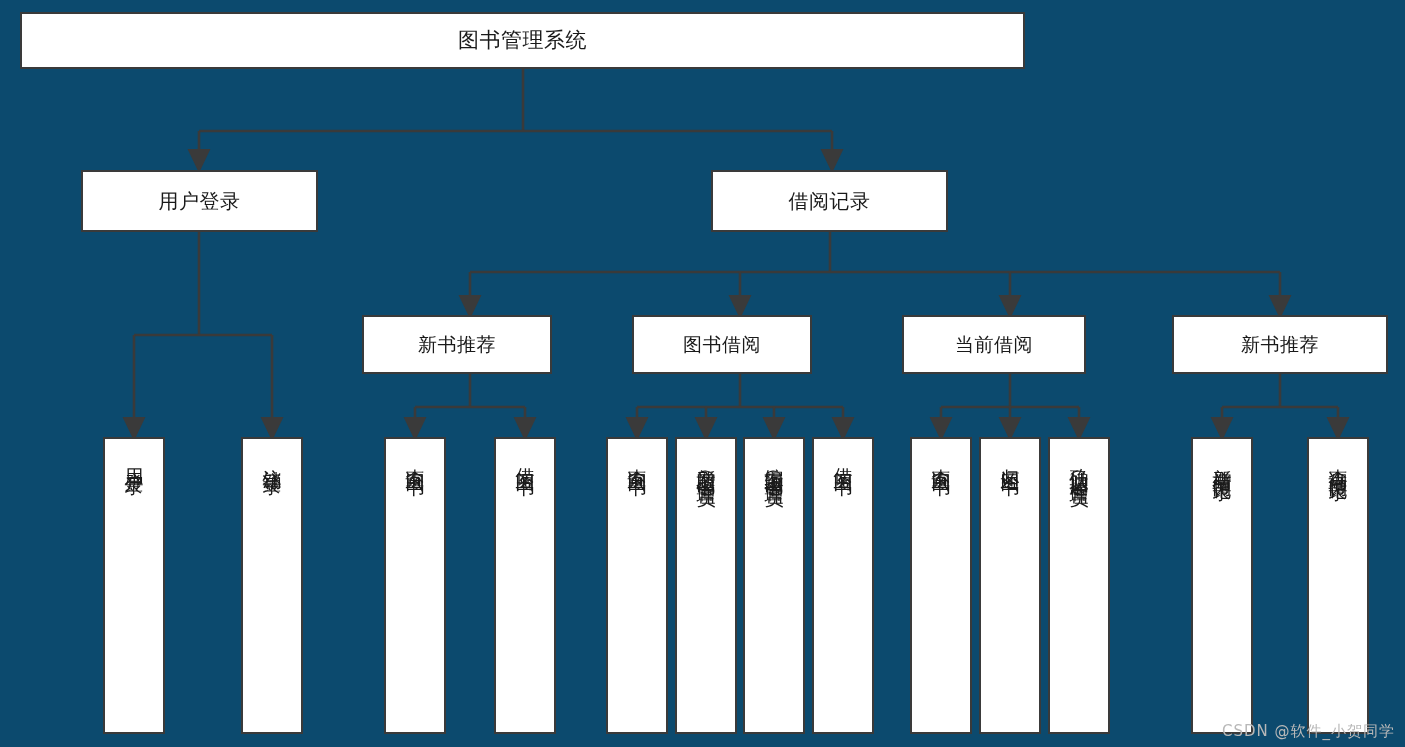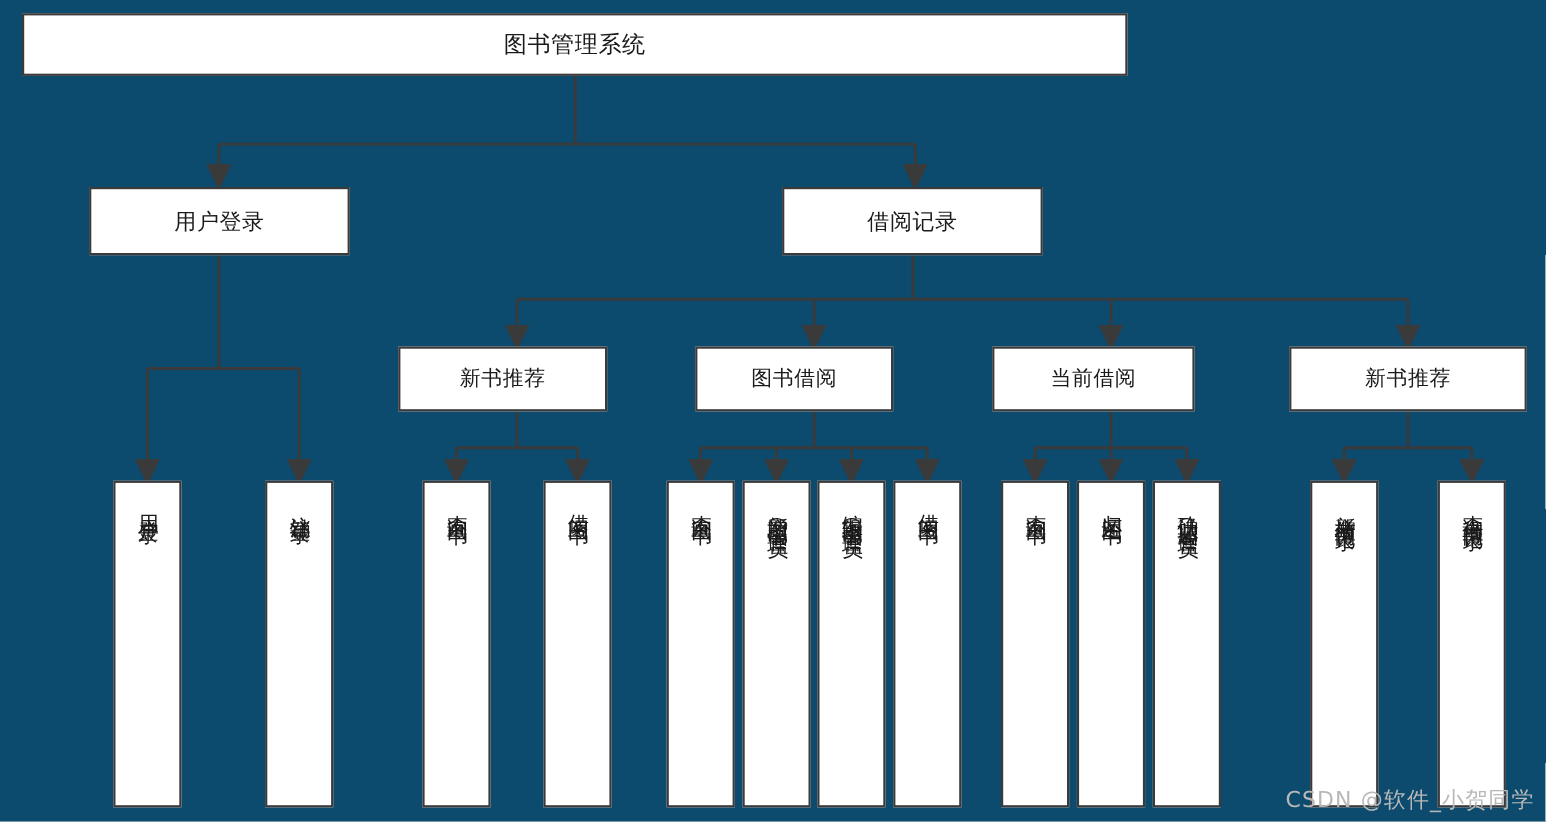--- a/index.html
+++ b/index.html
@@ -59,21 +59,21 @@
     text-orientation:upright;
     line-height:1.05;
     letter-spacing:3px;
     white-space:nowrap;
   }
   
   #watermark{
     position:absolute;
     right:10px;
     bottom:6px;
-    font-size:20px;
+    font-size:15px;
     color:#b8b8b8;
     letter-spacing:1px;
     white-space:nowrap;
     z-index:5;
     user-select:none;
   }
 </style>
 </head>
 <body>
 

